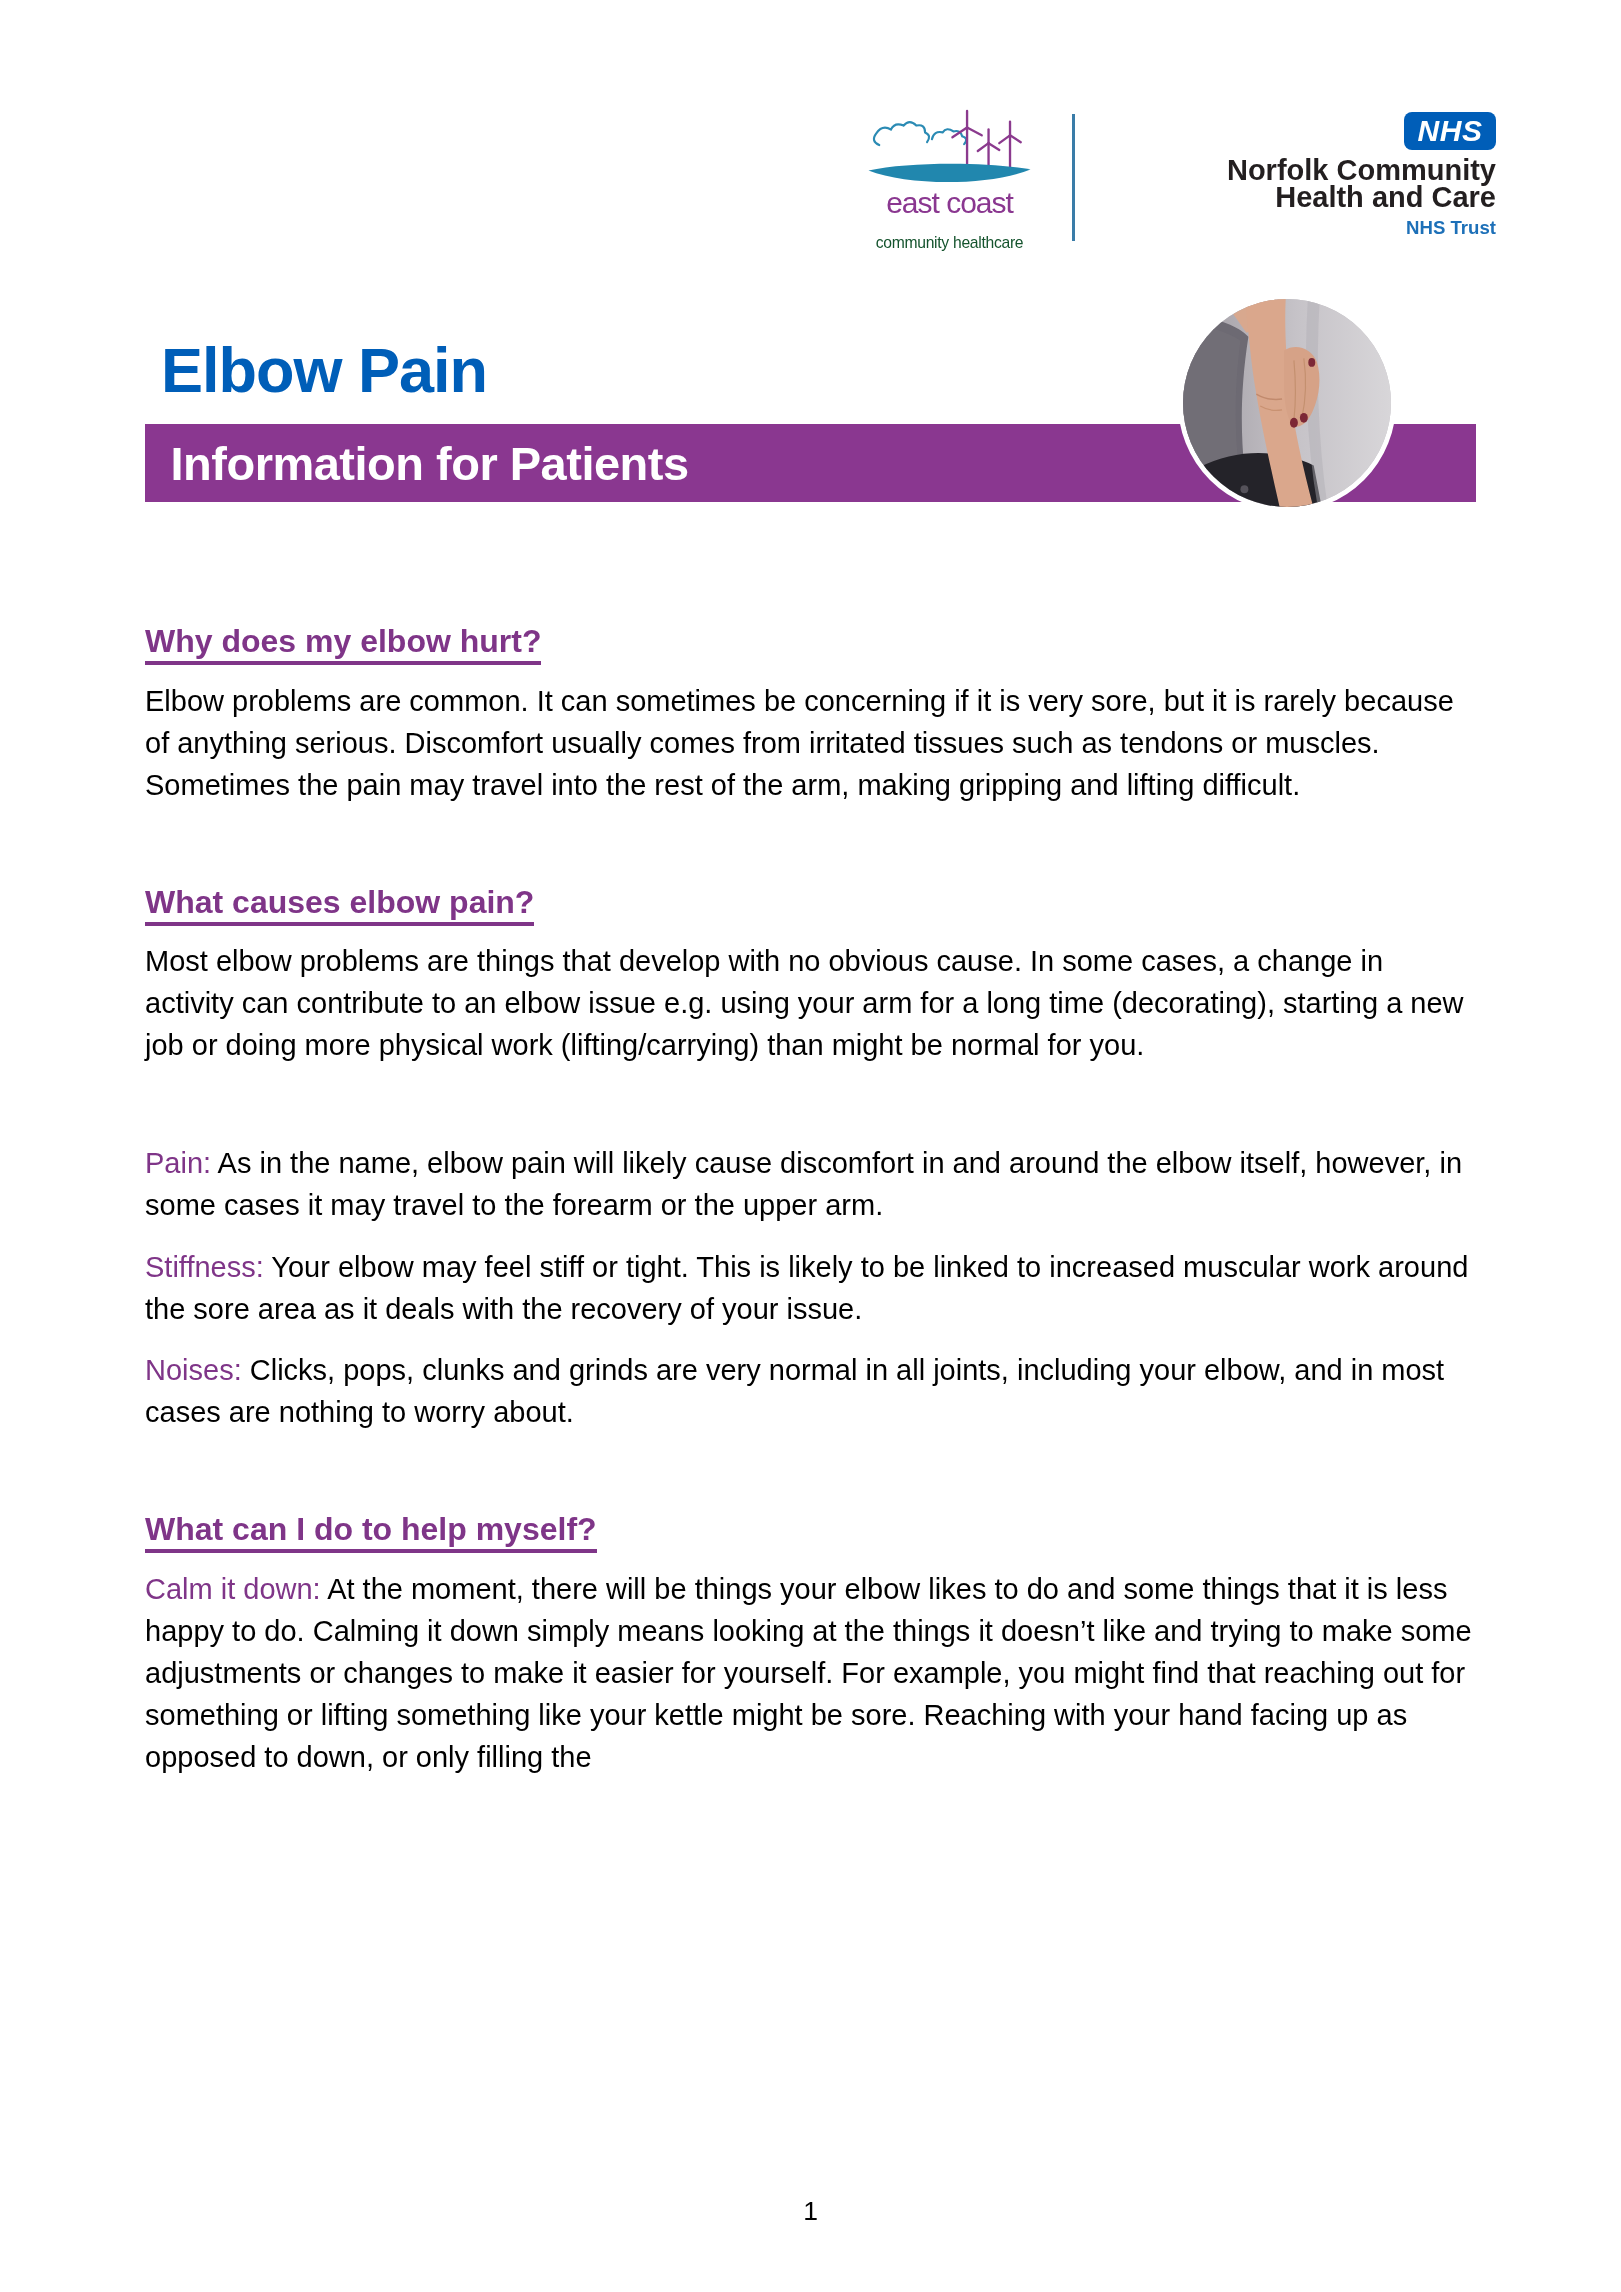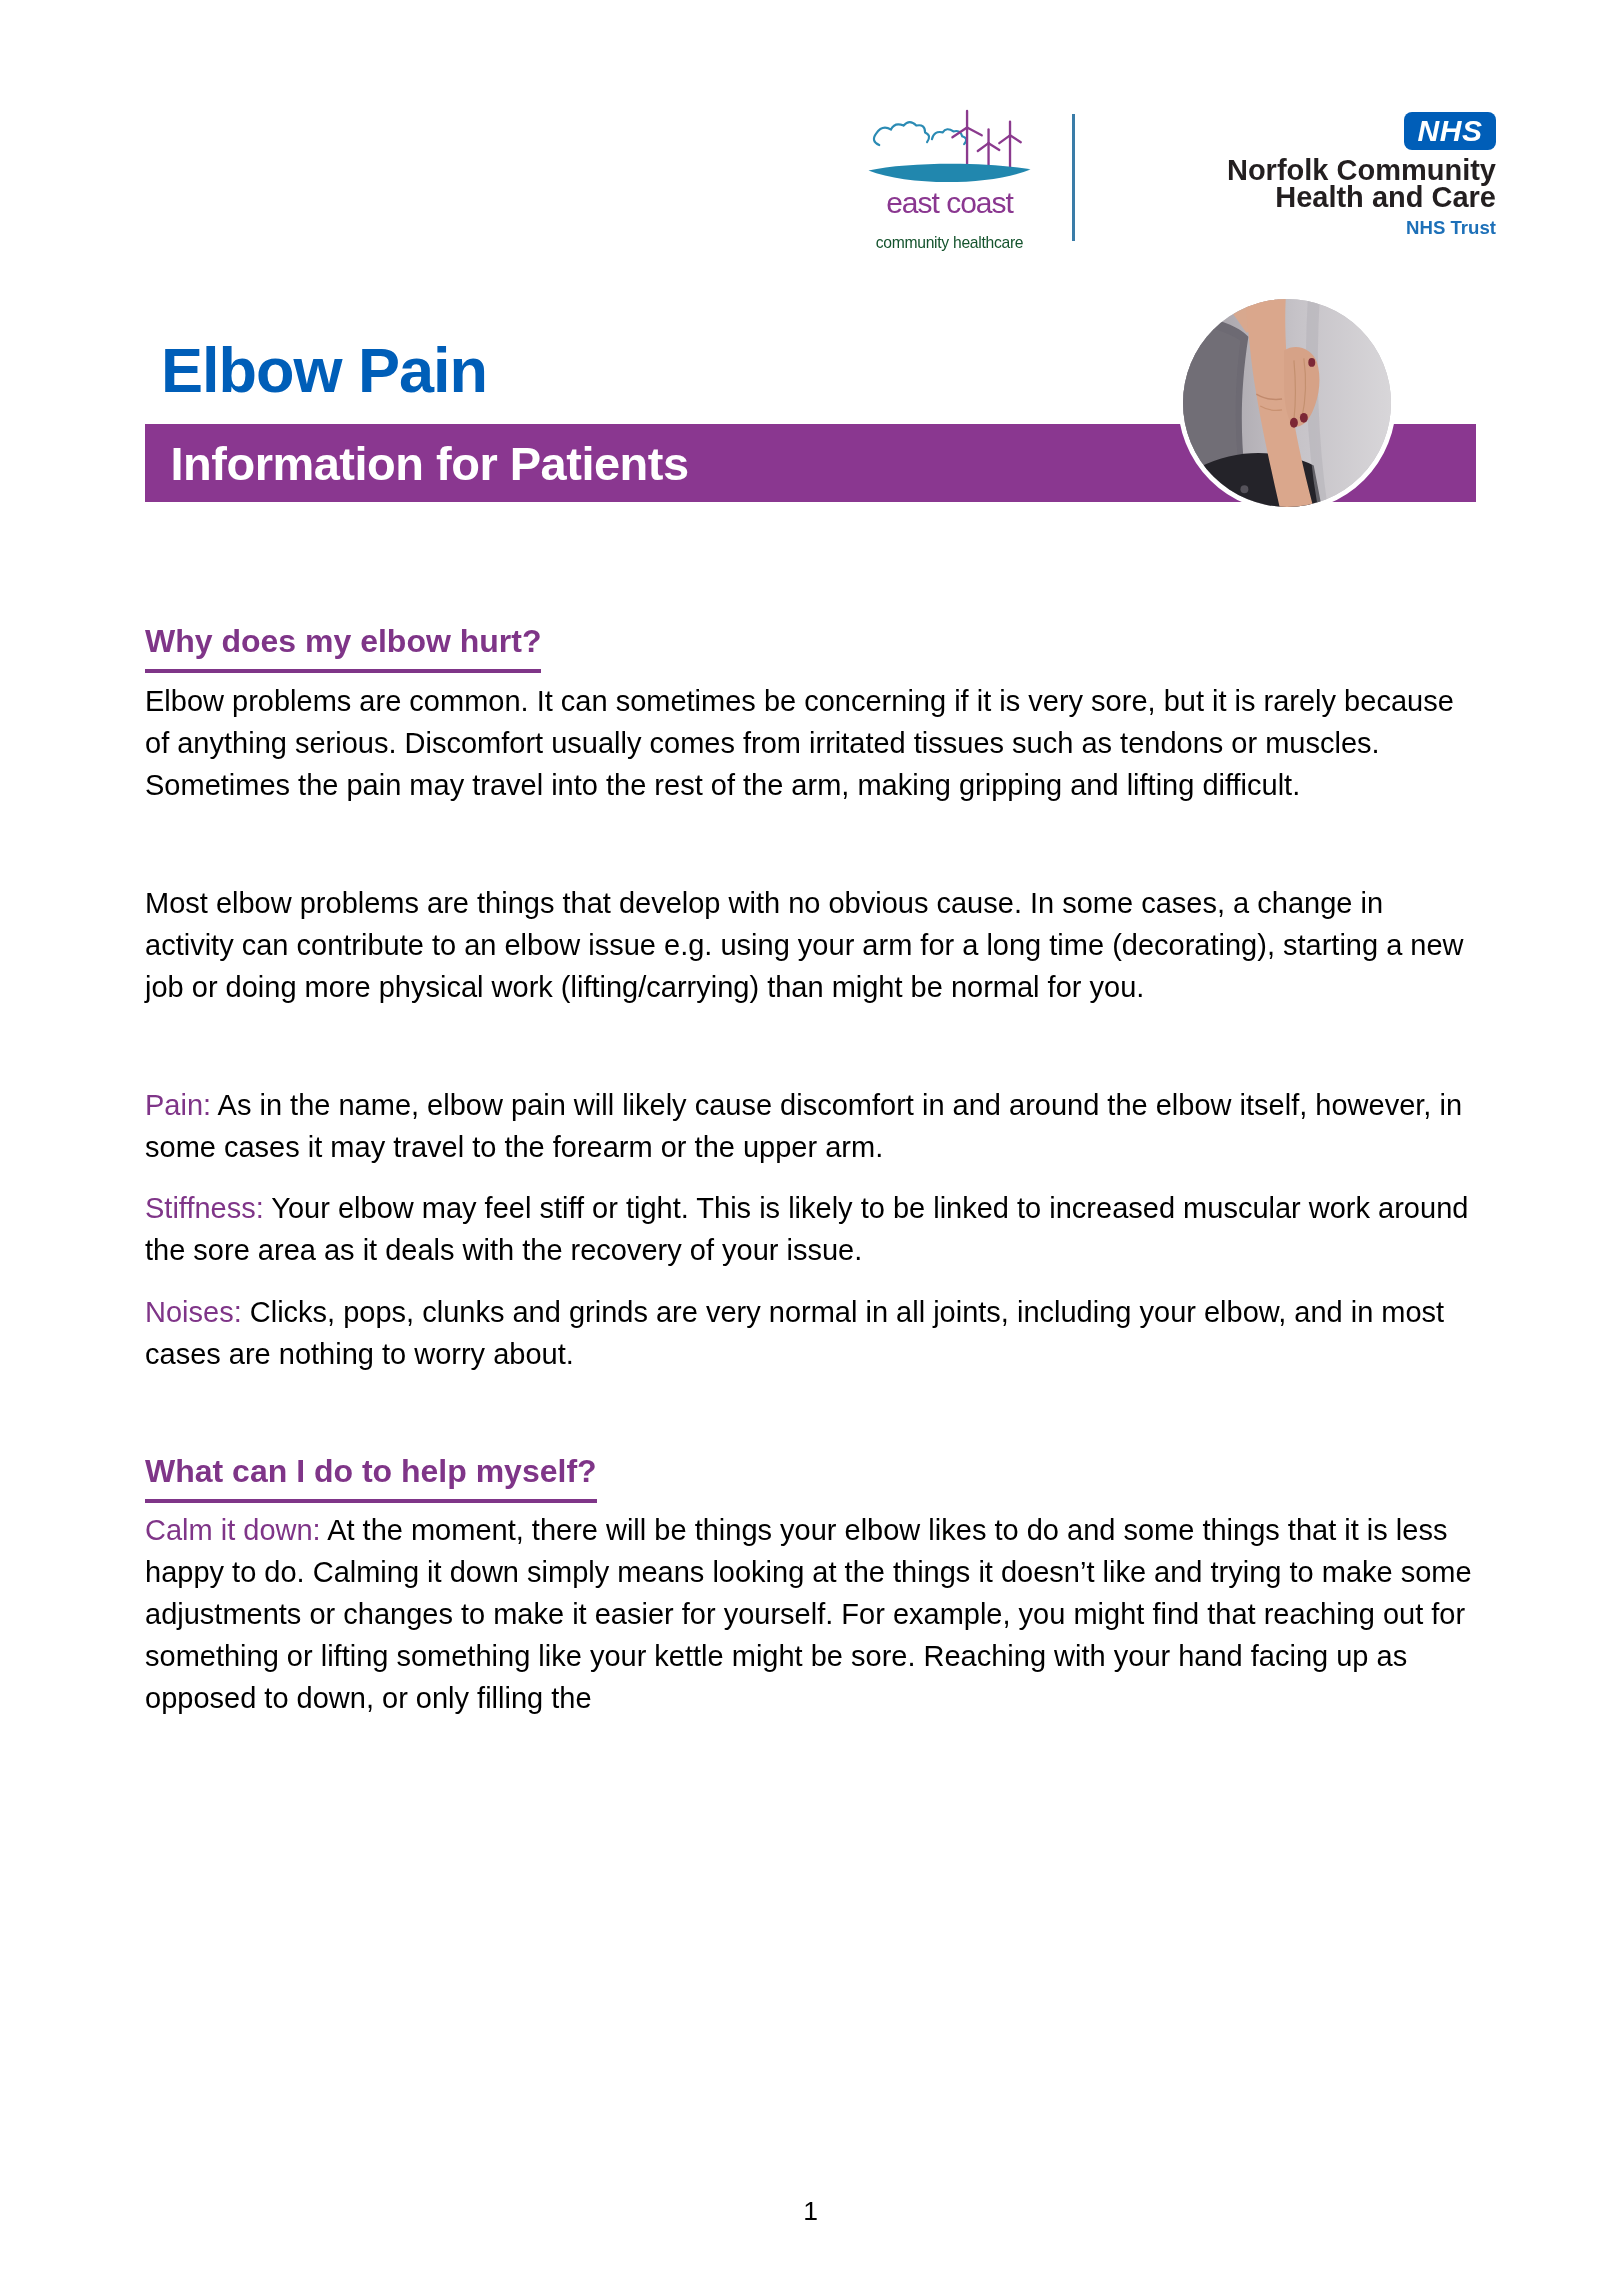--- a/index.html
+++ b/index.html
@@ -149,21 +149,21 @@
   section.first { margin-top: 67px; }
   section h2 {
     margin: 0 0 17.6px 0;
     font-size: 32px;
     font-weight: 700;
     line-height: 41px;
     color: var(--purple-heading);
   }
   section h2 span {
     border-bottom: 4.9px solid var(--purple-heading);
-    padding-bottom: 10px;
+    padding-bottom: 2px;
     text-align: right;
   }
   section p {
     margin: 0 0 19.6px 0;
     font-size: 29px;
     line-height: 42px;
     color: #000000;
   }
   section p:last-child { margin-bottom: 0; }
   .lead {
@@ -256,20 +256,21 @@
   </div>
 
   <main class="content">
 
     <section class="first">
       <h2><span>Why does my elbow hurt?</span></h2>
       <p><span>Elbow problems are common. It can sometimes be concerning if it is very sore, but it is rarely because of anything serious. Discomfort usually comes from irritated tissues such as tendons or muscles. Sometimes the pain may travel into the rest of the arm, making gripping and lifting difficult.</span></p>
     </section>
 
     <section>
+      <h2><span>What causes elbow pain?</span></h2>
       <p><span>Most elbow problems are things that develop with no obvious cause. In some cases, a change in activity can contribute to an elbow issue e.g. using your arm for a long time (decorating), starting a new job or doing more physical work (lifting/carrying) than might be normal for you.</span></p>
     </section>
 
     <section>
       <p><span class="lead">Pain:</span><span> As in the name, elbow pain will likely cause discomfort in and around the elbow itself, however, in some cases it may travel to the forearm or the upper arm.</span></p>
       <p><span class="lead">Stiffness:</span><span> Your elbow may feel stiff or tight. This is likely to be linked to increased muscular work around the sore area as it deals with the recovery of your issue.</span></p>
       <p><span class="lead">Noises:</span><span> Clicks, pops, clunks and grinds are very normal in all joints, including your elbow, and in most cases are nothing to worry about.</span></p>
     </section>
 
     <section>

